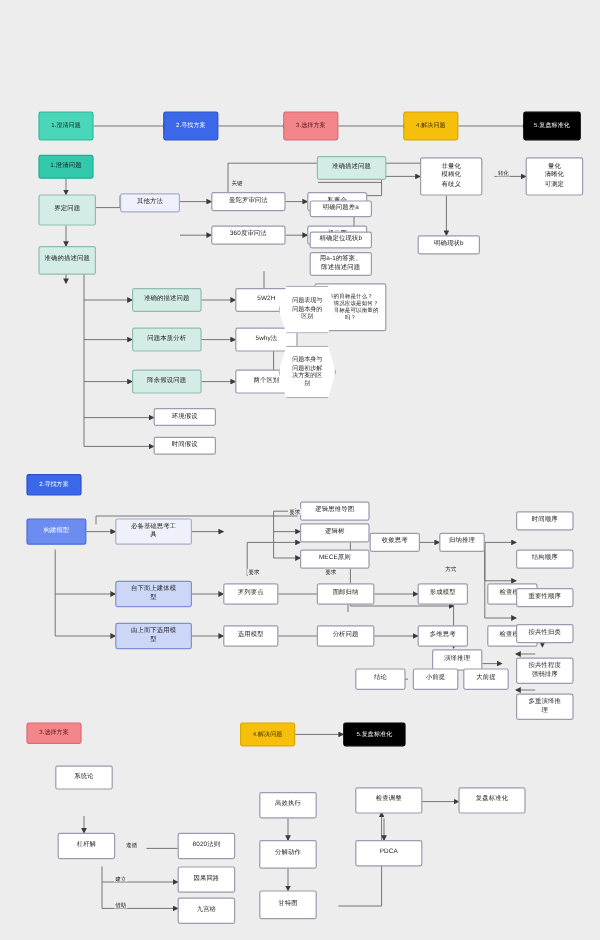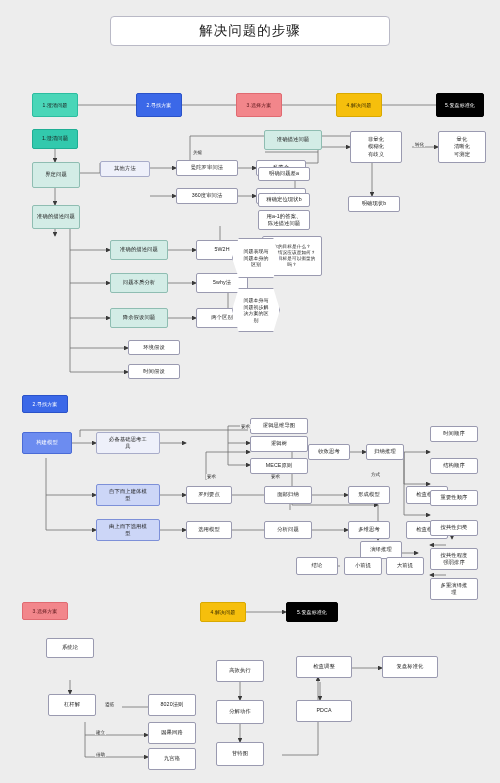--- a/index.html
+++ b/index.html
@@ -56,21 +56,20 @@
   .elab {
     position:absolute; font-size:4.6px; color:#222;
     background:#ededed; padding:0 1px; white-space:nowrap;
   }
 </style>
 </head>
 <body>
 
 <div id="canvas">
 
-  <div class="title">解决问题的步骤</div>
 
   <svg id="wires">
     <defs>
       <marker id="ah" markerWidth="6" markerHeight="6" refX="5" refY="3" orient="auto">
         <path d="M0,0 L6,3 L0,6 z" fill="#3a3a3a"></path>
       </marker>
     </defs>
     <g stroke="#6f6f6f" stroke-width="0.8" fill="none" marker-end="url(#ah)">
 
       <path d="M78,105 H140"></path>

